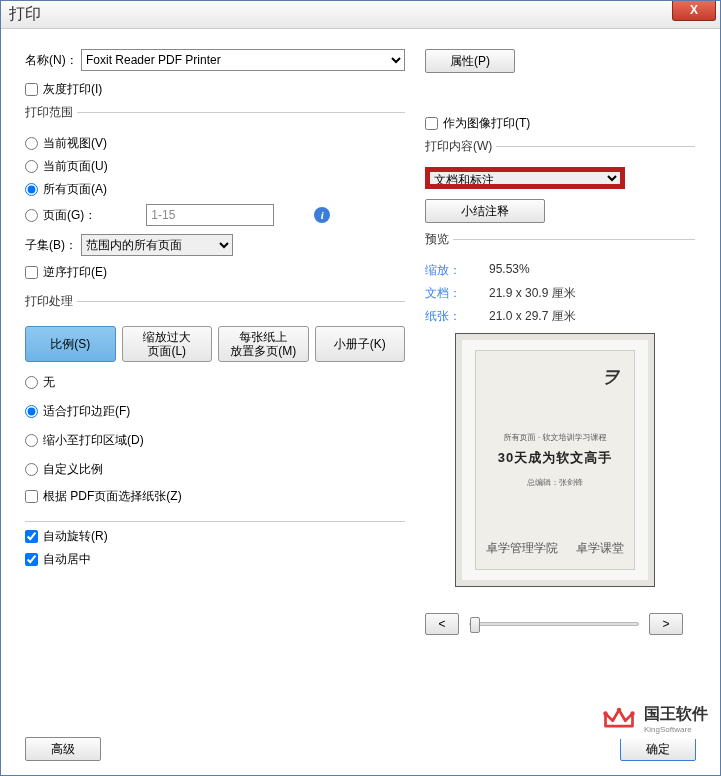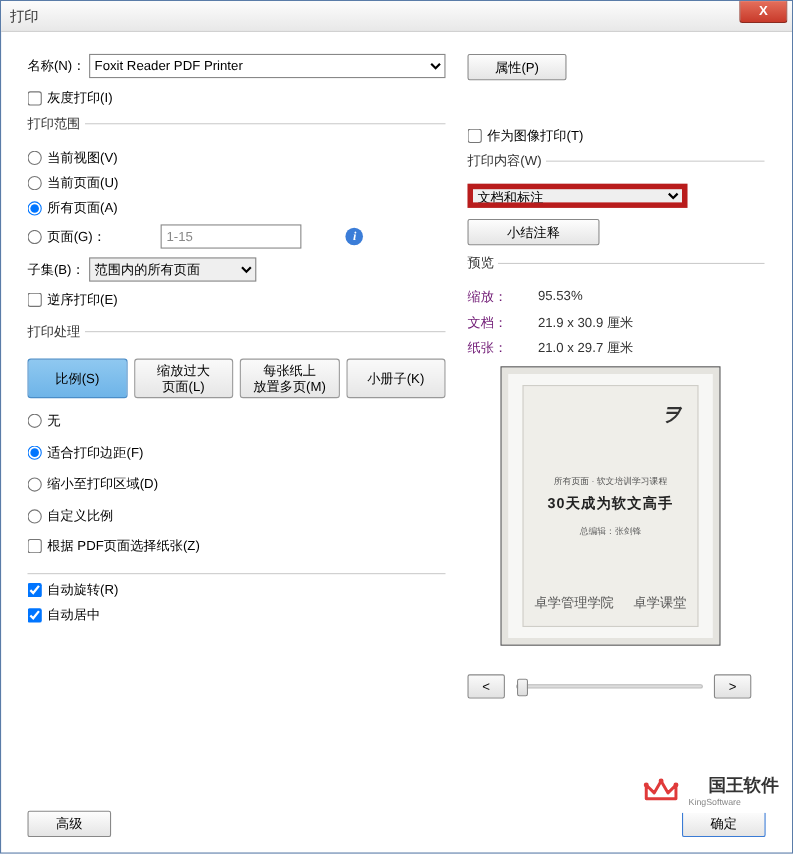--- a/index.html
+++ b/index.html
@@ -1,18 +1,18 @@
 <!DOCTYPE html>
 <html><head>
 <meta charset="utf-8">
 <style>
 * { box-sizing: border-box; font-family: "Microsoft YaHei", "SimSun", Arial, sans-serif; font-size: 12px; }
 body { margin: 0; background: #fff; width: 721px; height: 776px; border: 1px solid #5a7ca8; overflow: hidden; position: relative; }
 .titlebar { height: 28px; background: linear-gradient(#fcfcfc, #e8e8e8); border-bottom: 1px solid #ccc; display: flex; align-items: center; padding-left: 8px; position: relative; }
-.titlebar-text { font-size: 13px; color: #333; }
+.titlebar-text { font-size: 16px; color: #333; }
 .close-btn { position: absolute; right: 4px; top: 0; width: 44px; height: 20px; background: linear-gradient(#e46f5c, #c83a2a); border: 1px solid #8a2a1f; border-top: none; border-radius: 0 0 3px 3px; color: #fff; text-align: center; line-height: 17px; cursor: pointer; font-size: 13px; font-weight: bold; }
 .content { padding: 20px 24px 14px 24px; display: flex; gap: 20px; }
 .leftcol { width: 380px; }
 .rightcol { width: 270px; }
 .row { display: flex; align-items: center; margin-bottom: 10px; }
 .lbl { width: 56px; }
 select.wide { flex: 1; height: 22px; border: 1px solid #888; background: #fff; }
 select.mid { width: 152px; height: 22px; border: 1px solid #888; }
 .btn { height: 24px; padding: 0 14px; border: 1px solid #888; background: linear-gradient(#fdfdfd, #e5e5e5); cursor: pointer; border-radius: 2px; }
 .btn-wide { width: 90px; }
@@ -24,38 +24,38 @@
 .radio-row, .check-row { display: flex; align-items: center; margin: 6px 0; }
 input[type=radio], input[type=checkbox] { margin: 0 5px 0 0; }
 .subset-row { display: flex; align-items: center; margin: 8px 0; }
 .tabbar { display: flex; gap: 6px; margin: 8px 0 12px 0; }
 .tab { flex: 1; height: 36px; border: 1px solid #999; background: linear-gradient(#fafafa, #e6e6e6); border-radius: 3px; text-align: center; display: flex; align-items: center; justify-content: center; cursor: pointer; font-size: 11px; line-height: 1.2; }
 .tab.active { background: linear-gradient(#8fc8f0, #6eb4e8); border-color: #4a8dc8; }
 .pages-input { width: 128px; height: 22px; border: 1px solid #888; padding-left: 4px; color: #888; margin-left: 50px; }
 .info-icon { width: 16px; height: 16px; background: #3b7dd8; border-radius: 50%; color: #fff; display: inline-flex; align-items: center; justify-content: center; font-weight: bold; font-style: italic; font-family: Georgia; margin-left: 40px; font-size: 11px; cursor: pointer; }
 .preview-block { margin-top: 8px; }
 .preview-grid { display: grid; grid-template-columns: 64px auto; row-gap: 6px; margin: 6px 0 8px 0; font-size: 12px; }
-.preview-grid .k { color: #701a75; }
+.preview-grid .k { color: #3b82f6; }
 .preview-grid .v { color: #333; }
 .page-preview { width: 200px; height: 254px; border: 1px solid #555; background: #f7f7f5; margin-left: 30px; position: relative; box-shadow: inset 0 0 0 6px #e5e4df; padding: 14px; display: flex; align-items: center; justify-content: center; }
 .page-inner { width: 160px; height: 220px; background: #efeee9; border: 1px solid #cfcec8; position: relative; display: flex; flex-direction: column; align-items: center; justify-content: center; }
 .page-inner .logo { position: absolute; top: 14px; right: 14px; font-size: 18px; font-style: italic; font-weight: bold; color: #333; }
 .page-inner .subt { font-size: 8px; color: #555; margin-bottom: 6px; }
 .page-inner .mainh { font-size: 13px; font-weight: bold; color: #222; letter-spacing: 1px; }
 .page-inner .auth { font-size: 8px; color: #666; margin-top: 10px; }
 .page-inner .footer { position: absolute; bottom: 12px; left: 10px; right: 10px; font-size: 8px; color: #555; display: flex; justify-content: space-between; align-items: center; }
 .preview-nav { display: flex; align-items: center; justify-content: space-between; margin-top: 26px; width: 258px; }
 .nav-btn { width: 34px; height: 22px; border: 1px solid #888; background: linear-gradient(#fafafa,#e2e2e2); cursor: pointer; border-radius: 2px; }
 .slider { flex: 1; margin: 0 10px; height: 4px; background: #ddd; border: 1px solid #bbb; border-radius: 2px; position: relative; }
 .slider-thumb { position: absolute; left: 0; top: -6px; width: 10px; height: 16px; background: linear-gradient(#f5f5f5,#ddd); border: 1px solid #888; border-radius: 2px; cursor: pointer; }
 .page-ind { text-align: center; margin-top: 4px; }
 .bottom-bar { position: absolute; bottom: 14px; left: 24px; right: 24px; display: flex; justify-content: space-between; }
 .watermark { position: absolute; right: 10px; bottom: 36px; display: flex; align-items: center; gap: 6px; background: #fff; padding: 2px; }
 .crown { width: 38px; height: 36px; display: inline-block; }
-.wm-text { font-size: 16px; font-weight: bold; color: #333; margin-left: 18px; }
+.wm-text { font-size: 16px; font-weight: bold; color: #333; }
 .wm-sub { font-size: 8px; color: #888; }
 .groupline { height: 1px; background: #ccc; margin: 10px 0 6px 0; }
 </style>
 </head>
 <body>
 
 <div class="titlebar">
   <span class="titlebar-text">打印</span>
   <div class="close-btn"><span>X</span></div>
 </div>

